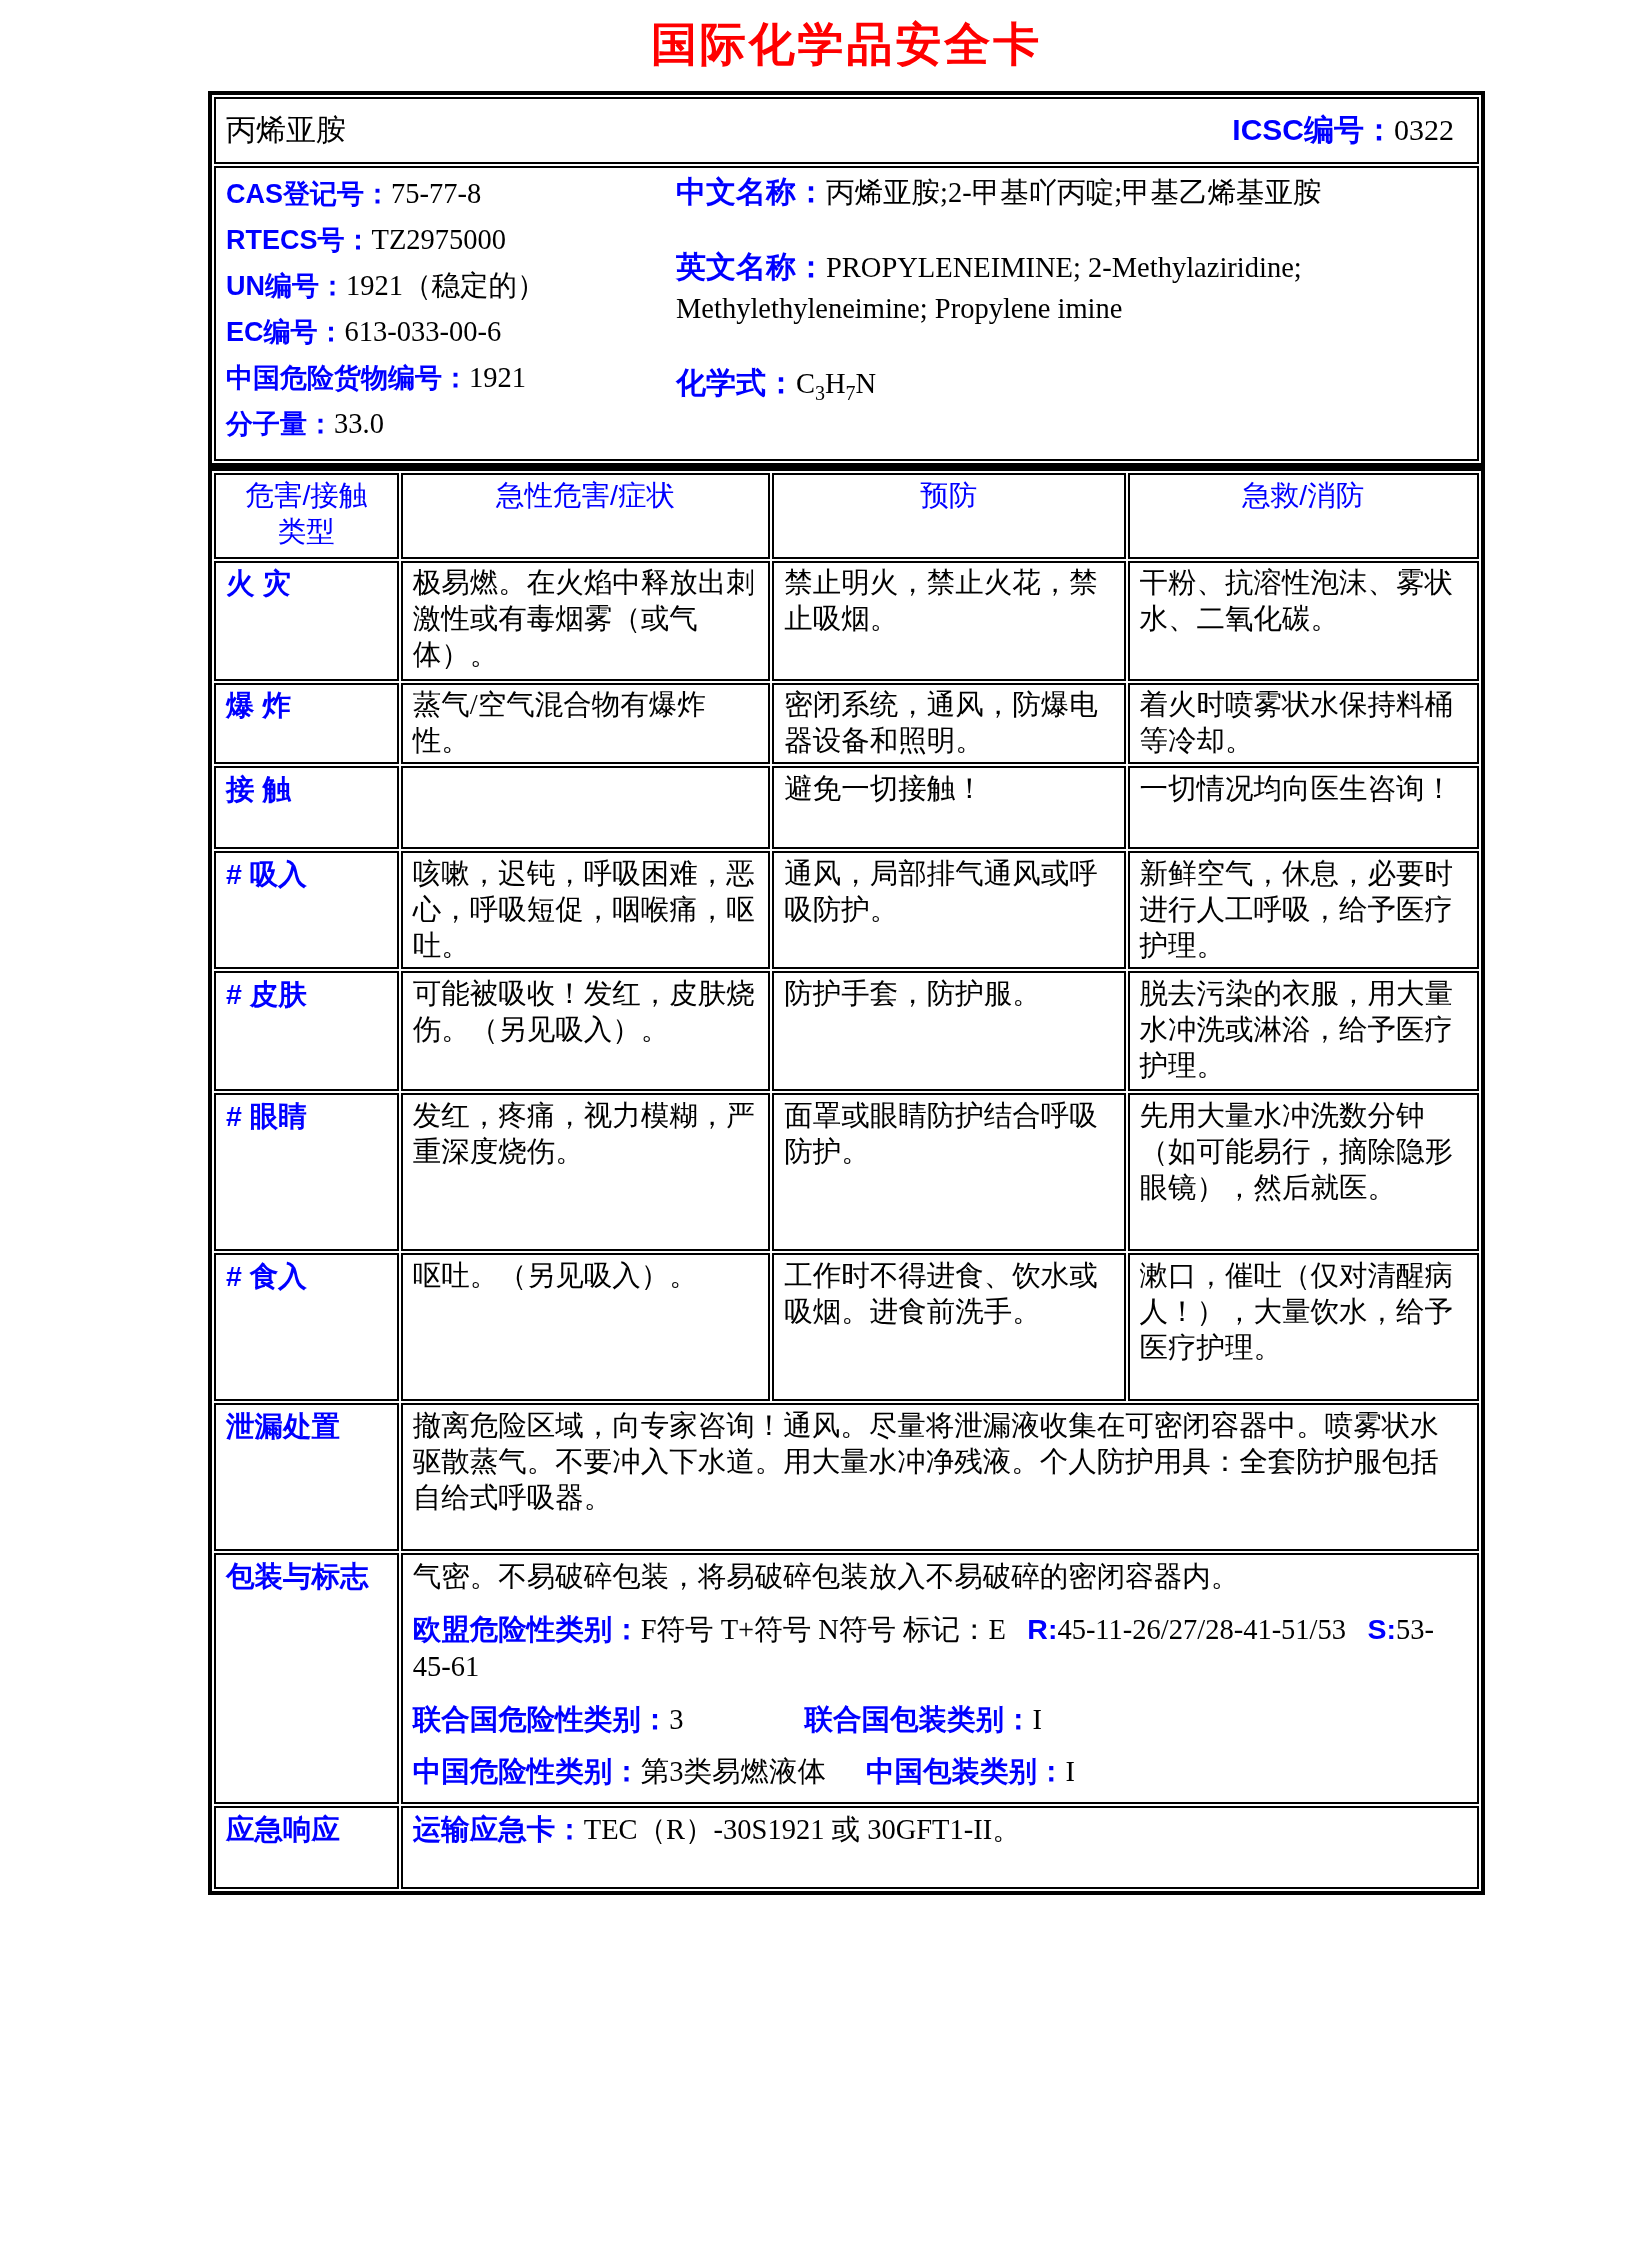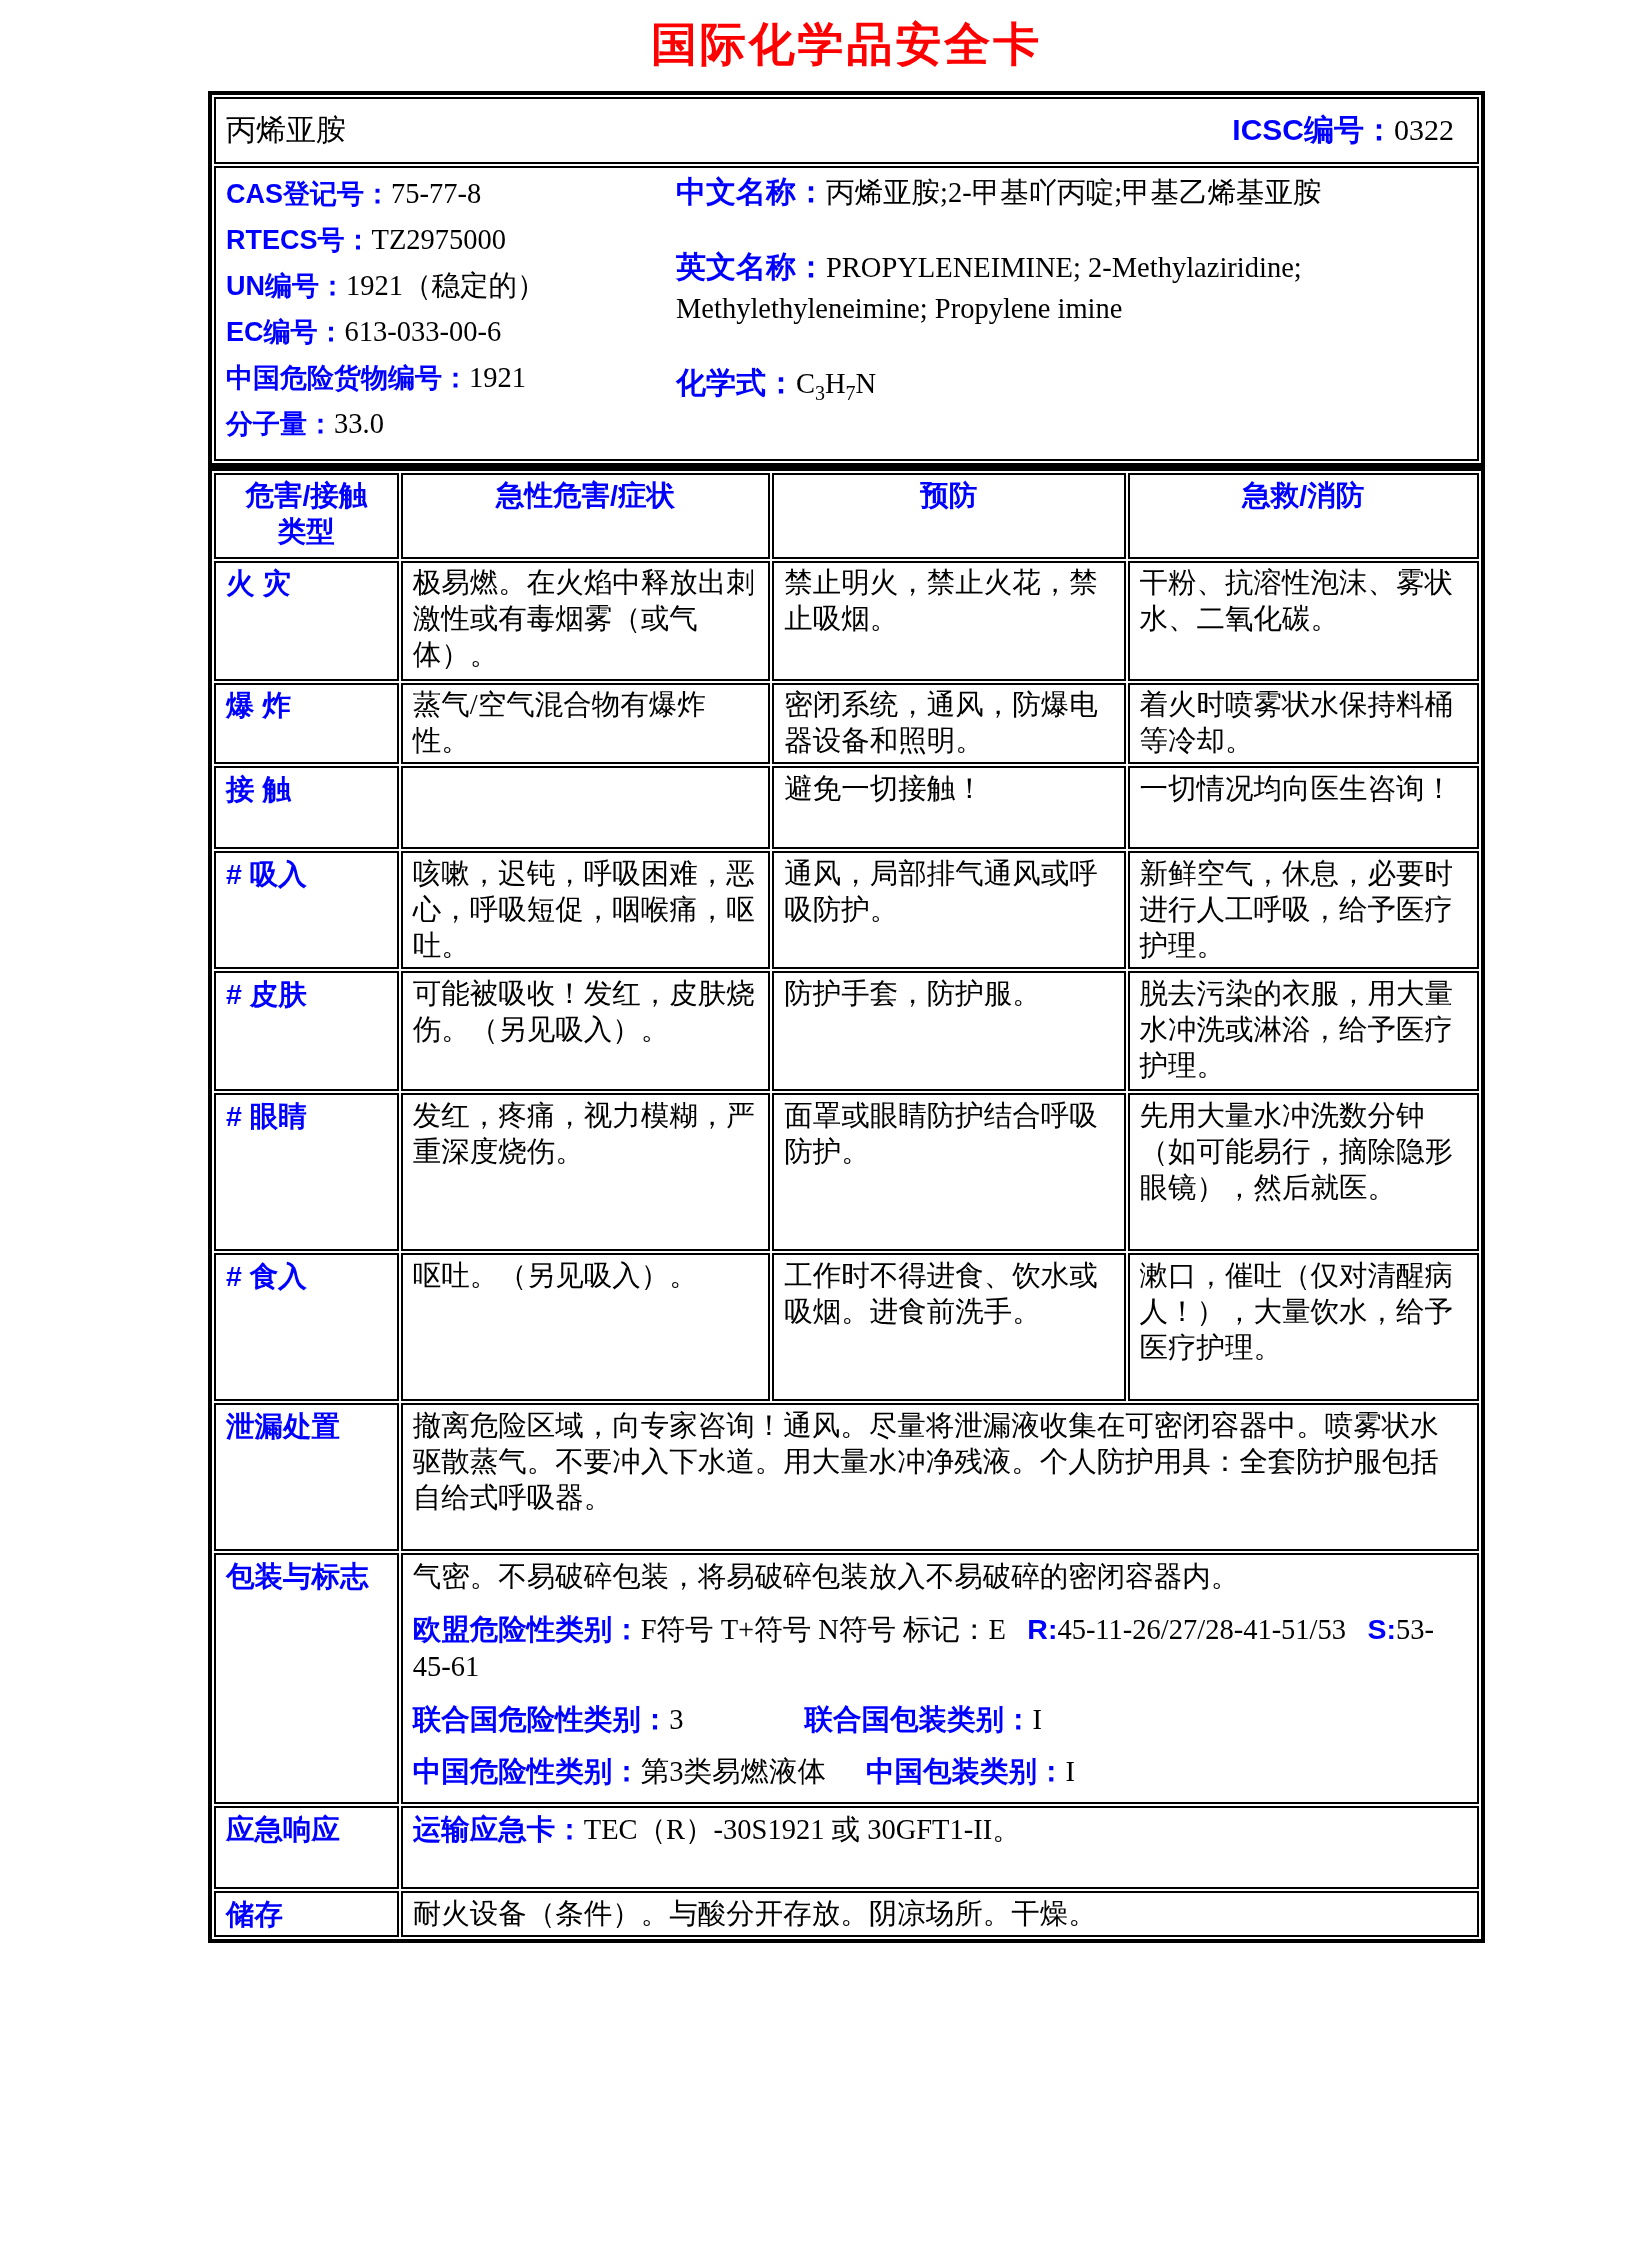--- a/index.html
+++ b/index.html
@@ -41,21 +41,21 @@
   .ids-col{width:450px;flex:0 0 450px;}
   .names-col{flex:1;}
   .id-line{line-height:46px;white-space:nowrap;}
   .id-line .lbl{font-size:27px;}
   .names-col p{margin:0 0 33px;line-height:41px;}
   .names-col p.formula-line{margin:17px 0 0;}
   .names-col .lbl{font-size:30px;text-align:right;}
   sub.fsub{font-size:20px;line-height:0;}
   
   .hcell{
-    color:#0000ff;font-weight:bold;text-align:center;vertical-align:middle;
+    color:#0000ff;font-weight:normal;text-align:center;vertical-align:middle;
     font-family:"Liberation Sans","DejaVu Sans",sans-serif;
     font-size:31px;line-height:41px;white-space:pre-line;
   }
   .rowlabel{
     color:#0000ff;font-weight:bold;text-align:left;vertical-align:middle;
     font-family:"Liberation Sans","DejaVu Sans",sans-serif;
     font-size:30px;line-height:39px;
   }
   tr.r-hdr{height:86px;}
   tr.r-fire{height:120px;}
@@ -191,21 +191,17 @@
           <span class="seg-gap"><span class="lbl">中国危险性类别：</span><span>第3类易燃液体</span></span><span class="lbl">中国包装类别：</span><span>I</span>
         </div>
       </td>
     </tr>
     <tr class="r-emer">
       <td class="rowlabel">应急响应</td>
       <td colspan="3">
         <span class="lbl">运输应急卡：</span><span>TEC（R）-30S1921 或 30GFT1-II。</span>
       </td>
     </tr>
-    <tr class="r-stor">
-      <td class="rowlabel">储存</td>
-      <td colspan="3">耐火设备（条件）。与酸分开存放。阴凉场所。干燥。</td>
-    </tr>
   </tbody>
     </table>
 
 </div>
 
 
 </body></html>

